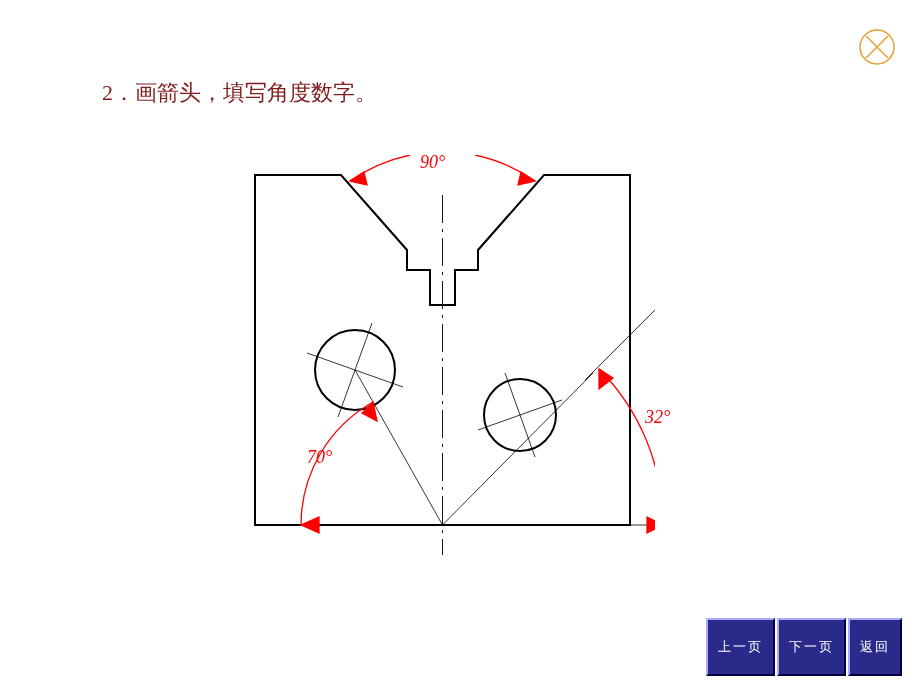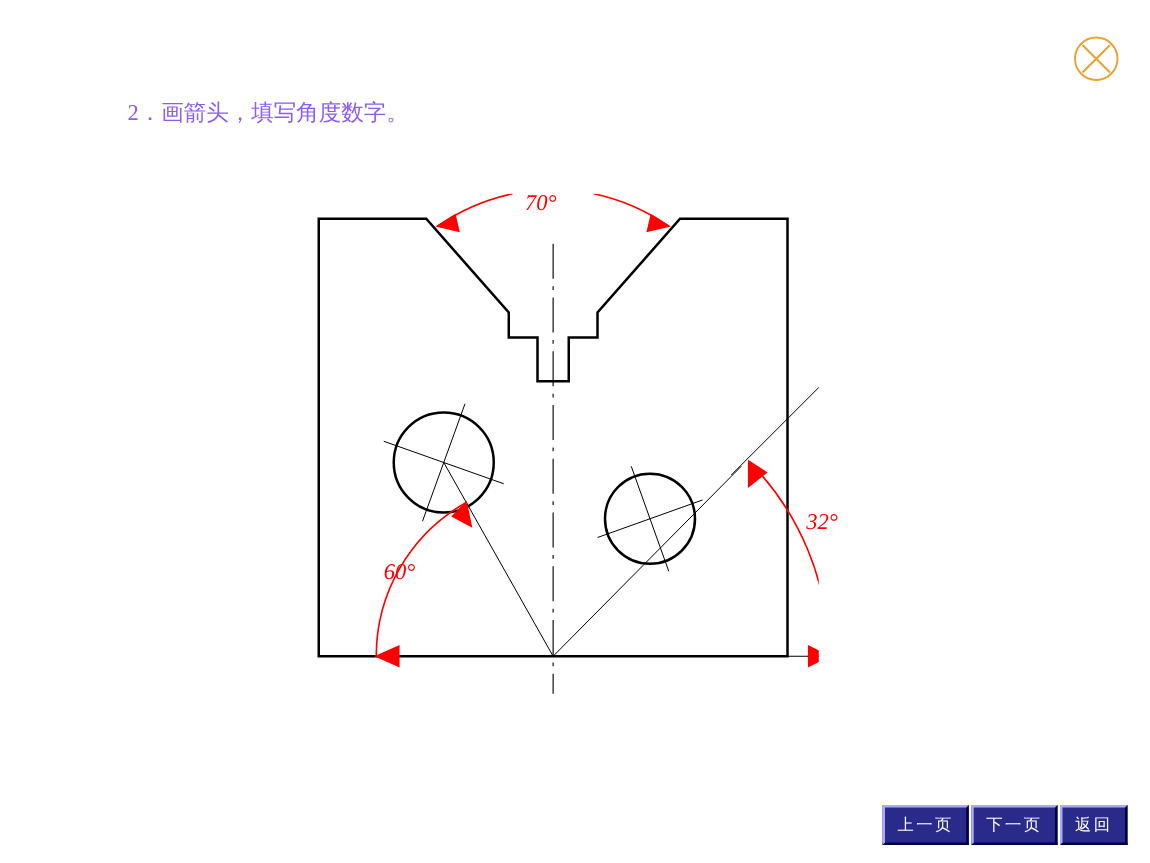--- a/index.html
+++ b/index.html
@@ -15,22 +15,22 @@
       position: absolute;
       top: 28px;
       right: 24px;
       width: 38px;
       height: 38px;
     }
     .instruction {
       position: absolute;
       top: 78px;
       left: 102px;
-      font-size: 18px;
-      color: #8b5cf6;
+      font-size: 22px;
+      color: #7f1d1d;
       font-family: "SimSun", "宋体", serif;
     }
     .diagram-area {
       position: absolute;
       top: 155px;
       left: 235px;
       width: 420px;
       height: 420px;
     }
     .nav-bar {
@@ -41,21 +41,21 @@
       gap: 2px;
     }
     .nav-button {
       background: #2a2a8a;
       color: #ffffff;
       border-top: 2px solid #aaaaff;
       border-left: 2px solid #aaaaff;
       border-right: 2px solid #000044;
       border-bottom: 2px solid #000044;
       font-size: 13px;
-      padding: 5px 10px;
+      padding: 18px 10px;
       font-family: "SimSun", "宋体", sans-serif;
       cursor: pointer;
       letter-spacing: 2px;
     }
     .angle-label {
       position: absolute;
       color: #ff0000;
       font-size: 18px;
       font-style: italic;
       font-family: "Times New Roman", serif;
@@ -127,22 +127,22 @@
       <polygon points="138,247 142,266 127,258"></polygon>
     </g>
 
     <g stroke="#ff0000" fill="#ff0000" stroke-width="1.3">
       <path d="M 428 370 A 220 220 0 0 0 364 214" fill="none"></path>
       <polygon points="428,370 412,378 412,362"></polygon>
       <polygon points="364,214 364,234 378,223"></polygon>
     </g>
   </svg>
 
-  <div class="angle-label" style="top:-3px; left:185px;">70°</div>
-  <div class="angle-label" style="top:292px; left:72px;">60°</div>
+  <div class="angle-label" style="top:-3px; left:185px;">90°</div>
+  <div class="angle-label" style="top:292px; left:72px;">70°</div>
   <div class="angle-label" style="top:252px; left:410px;">32°</div>
 </div>
 
 <div class="nav-bar">
   <button class="nav-button">上一页</button>
   <button class="nav-button">下一页</button>
   <button class="nav-button">返回</button>
 </div>
 
 </body></html>

